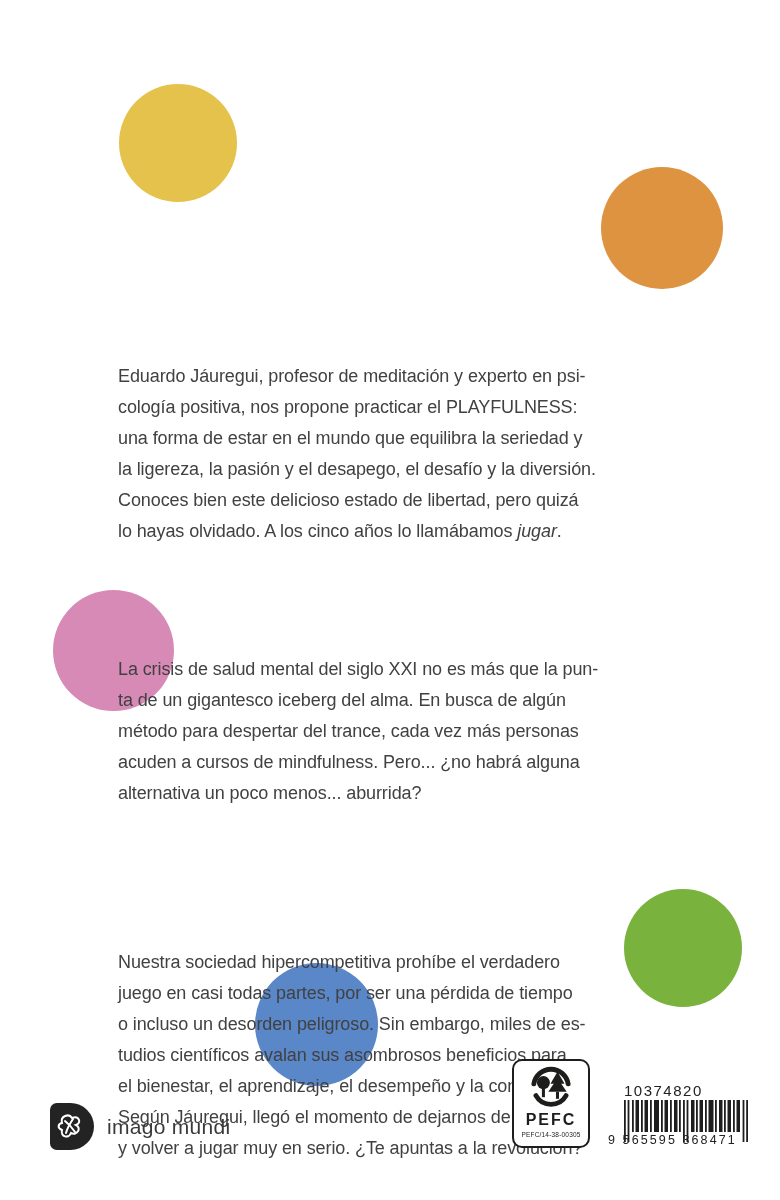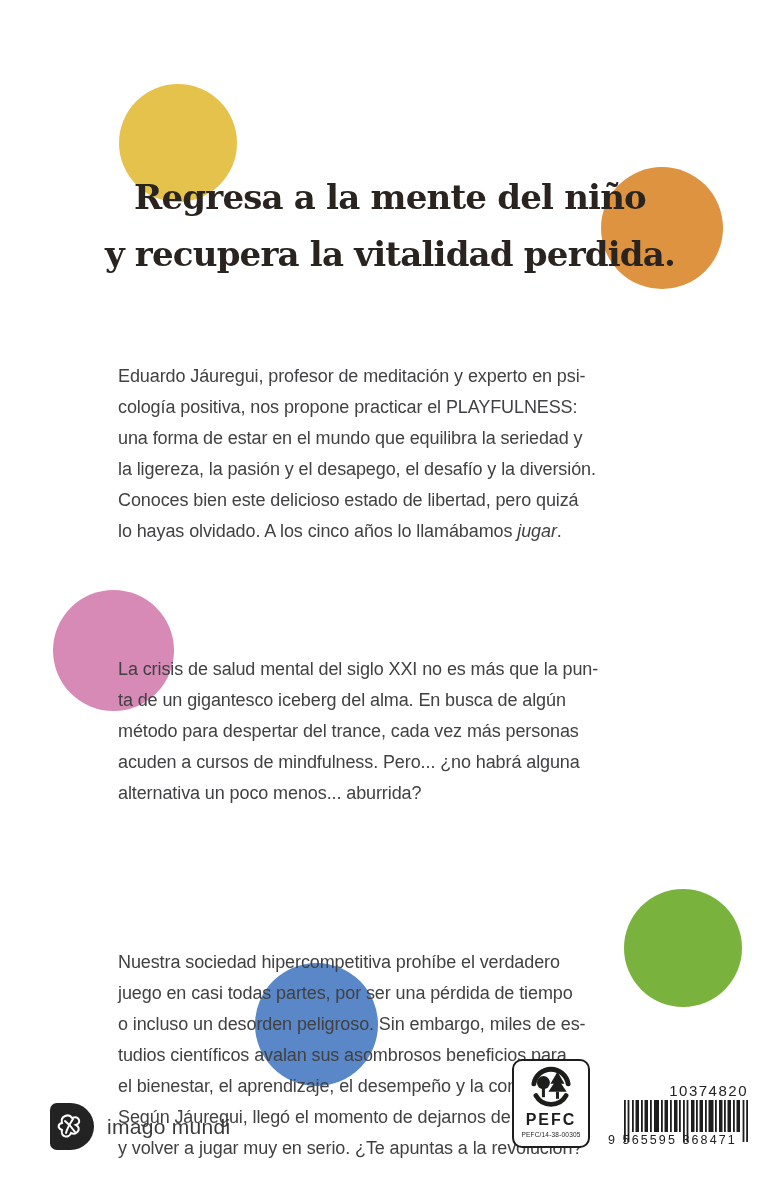--- a/index.html
+++ b/index.html
@@ -42,39 +42,35 @@
   .pefc{
     position:absolute;left:512px;top:1059px;width:78px;height:89px;z-index:2;
     border:2.5px solid #1d1d1b;border-radius:10px;background:#fff;box-sizing:border-box;
     display:flex;flex-direction:column;align-items:center;padding-top:5px;
   }
   .pefc-label{font-weight:700;font-size:16px;letter-spacing:2px;color:#1d1d1b;margin-top:1px;}
   .pefc-cert{font-size:6.5px;color:#1d1d1b;margin-top:2px;letter-spacing:0.2px;}
 
   
   .barcode{position:absolute;left:606px;top:1082px;width:148px;z-index:2;color:#222222;}
-  .bc-num{width:124px;margin-left:18px;text-align:right;font-size:15px;letter-spacing:1.5px;}
+  .bc-num{width:124px;margin-left:18px;text-align:left;font-size:15px;letter-spacing:1.5px;}
   .bc-bars{display:block;margin-left:18px;margin-top:1px;}
   .bc-digits{margin-top:-13px;padding-left:2px;font-size:12.5px;letter-spacing:2.1px;white-space:pre;}
 </style>
 </head>
 <body>
 
 <div class="cover">
 
   <div class="circle c-yellow" style="background: rgb(229, 194, 76);"></div>
   <div class="circle c-orange" style="background: rgb(221, 147, 64);"></div>
   <div class="circle c-pink" style="background: rgb(215, 138, 181);"></div>
   <div class="circle c-blue" style="background: rgb(90, 135, 199);"></div>
   <div class="circle c-green" style="background: rgb(121, 178, 60);"></div>
 
-  <h1 class="title" style="color: rgb(41, 36, 31);">
-    <span class="tline">Regresa a la mente del niño</span>
-    <span class="tline">y recupera la vitalidad perdida.</span>
-  </h1>
 
   <div class="bodytext" style="color: rgb(65, 64, 66);">
     <p>
       <span class="lines">Eduardo Jáuregui, profesor de meditación y experto en psi-
 cología positiva, nos propone practicar el PLAYFULNESS:
 una forma de estar en el mundo que equilibra la seriedad y
 la ligereza, la pasión y el desapego, el desafío y la diversión.
 Conoces bien este delicioso estado de libertad, pero quizá</span><span>lo hayas olvidado. A los cinco años lo llamábamos </span><span class="it">jugar</span><span>.</span>
     </p>
     <p>

